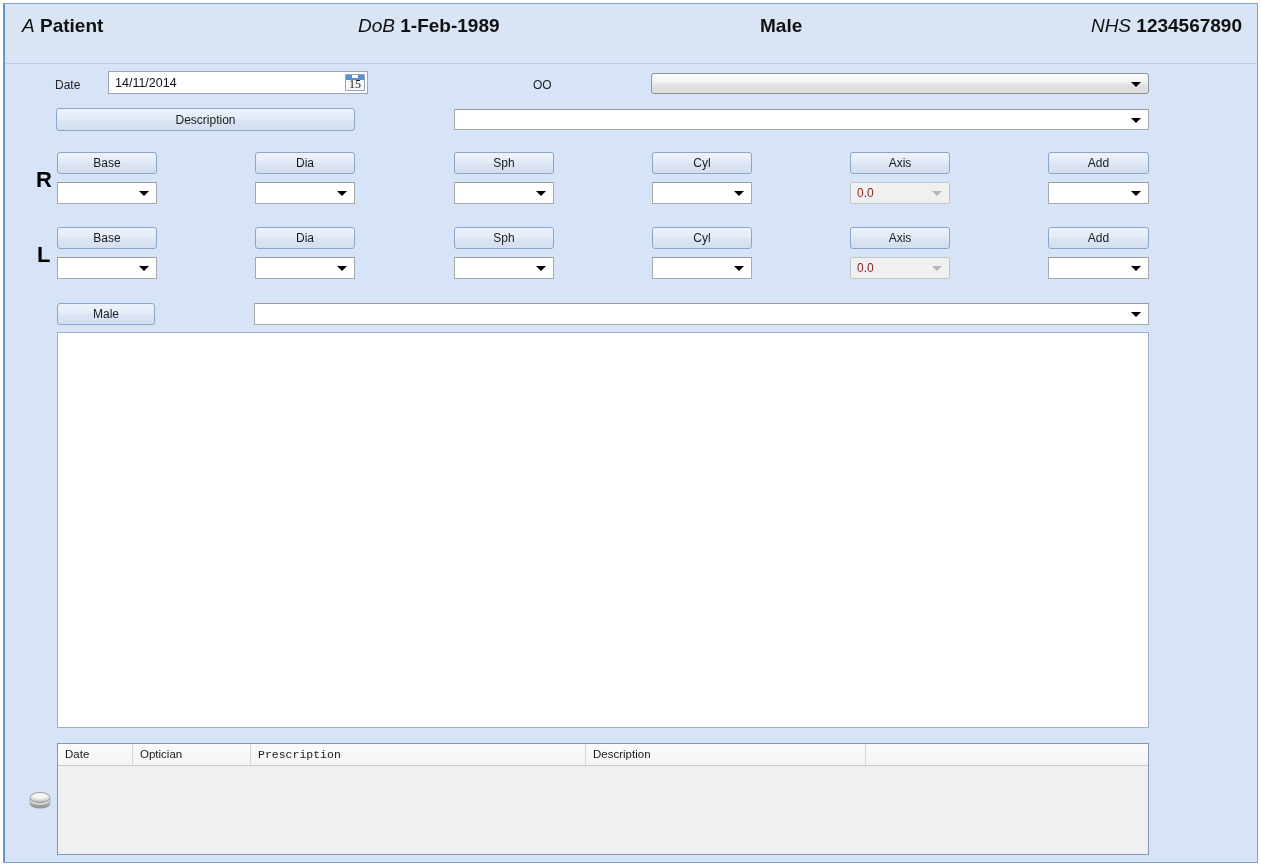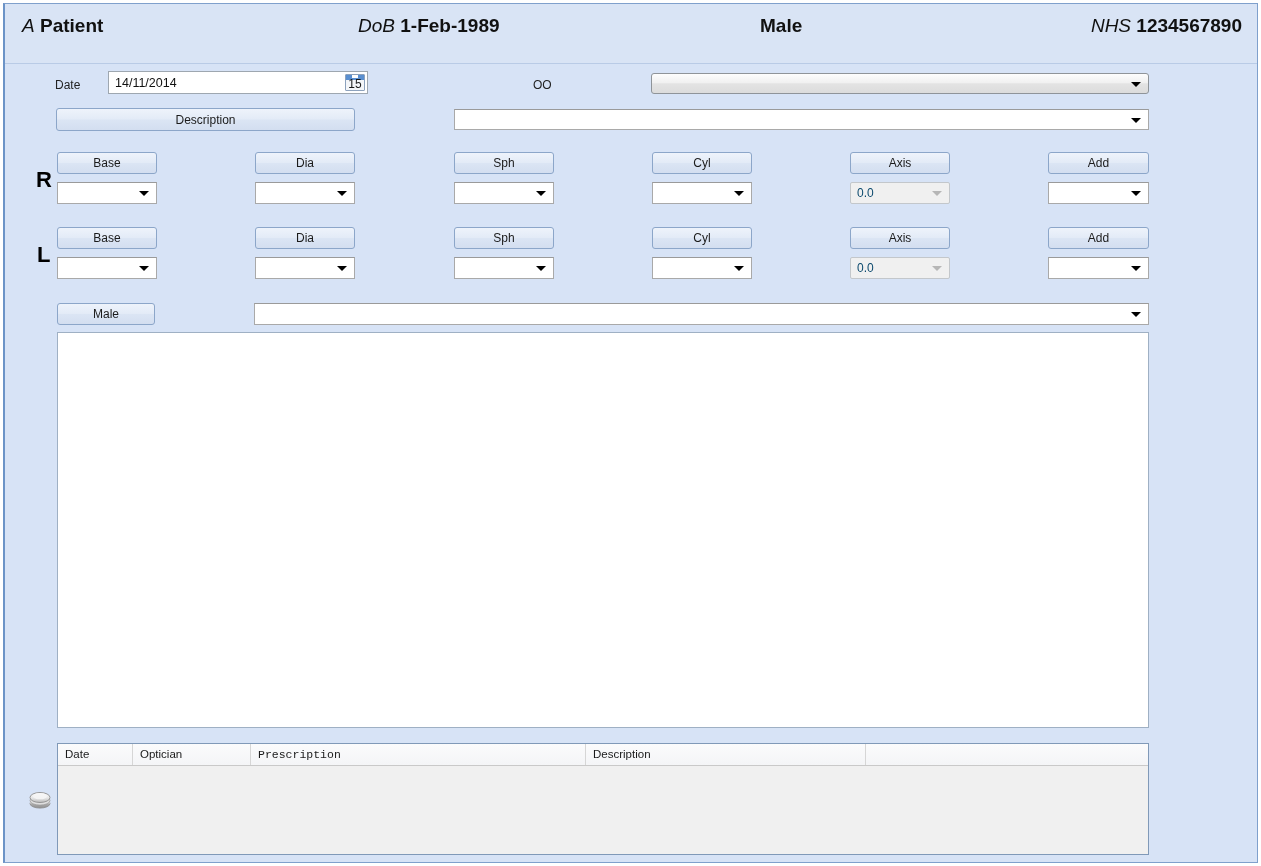--- a/index.html
+++ b/index.html
@@ -99,21 +99,21 @@
   .combo.gray {
     background: linear-gradient(to bottom, #fdfdfd 0%, #f1f1f1 45%, #e3e3e3 52%, #dcdcdc 100%);
     border: 1px solid #8f9499;
     border-radius: 3px;
   }
   .combo.disabled {
     background: #f0f0f0;
     border: 1px solid #c3c7cb;
     border-radius: 2px;
   }
-  .combo.disabled .ctext { color: #0c4a6e; }
+  .combo.disabled .ctext { color: #7f1d1d; }
   .combo.disabled .arrow { border-top-color: #b6b6b6; }
 
   
   .date-input {
     position: absolute;
     background: #ffffff;
     border: 1px solid #9ea7b0;
     font-size: 12.5px;
     color: #111;
   }
@@ -140,21 +140,21 @@
     position: absolute;
     left: 6px; top: 0px;
     width: 6px; height: 3px;
     background: #ffffff;
   }
   .cal-btn .cal-num {
     position: absolute;
     left: 0; right: 0; top: 4px;
     text-align: center;
     font-size: 12px;
-    font-family: Liberation Sans, sans-serif;
+    font-family: Liberation Serif, serif;
     color: #1a1a1a;
     line-height: 10px;
   }
 
   
   .eye-letter {
     position: absolute;
     font-size: 22px;
     font-weight: bold;
     color: #000;

